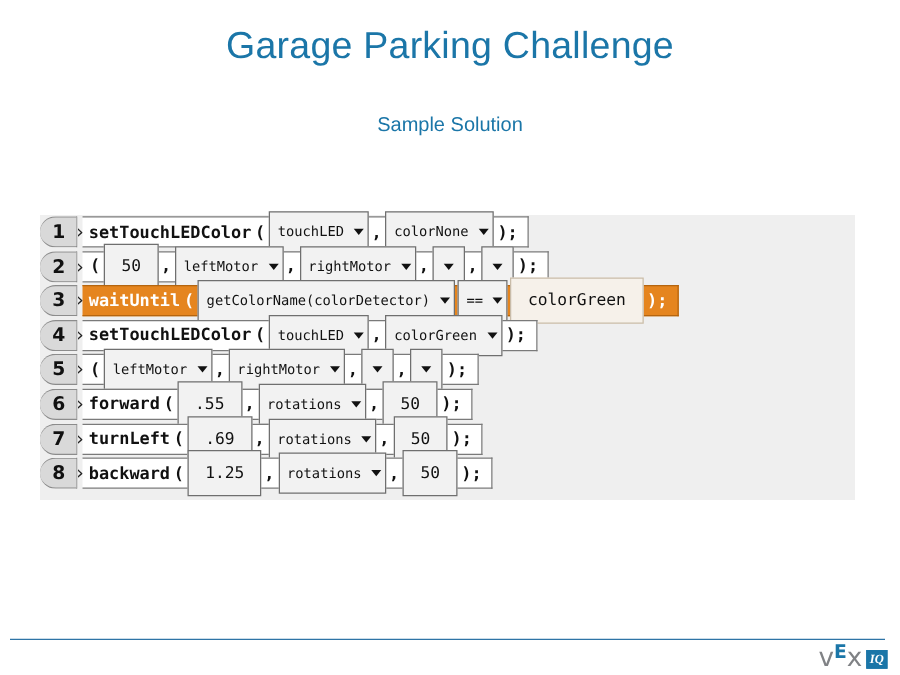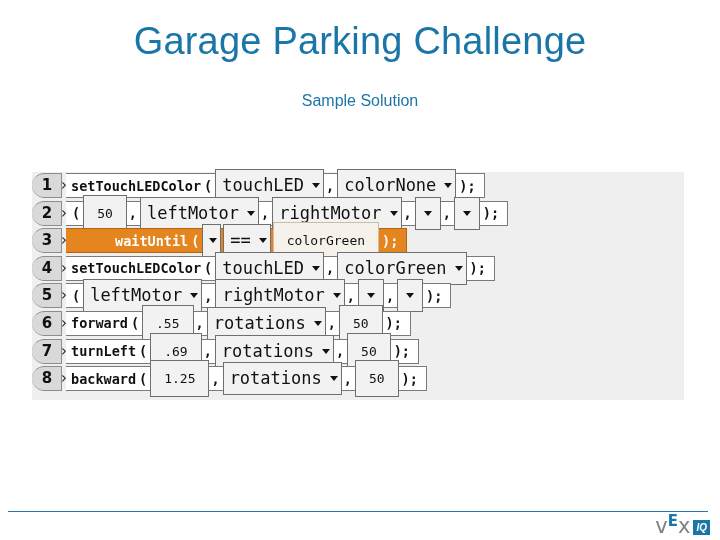--- a/index.html
+++ b/index.html
@@ -15,21 +15,21 @@
     position: relative;
   }
 
   
   #slide-title {
     position: absolute;
     top: 20px;
     left: 0;
     width: 720px;
     text-align: center;
-    font-size: 38px;
+    font-size: 30px;
     color: #1B76A8;
     letter-spacing: 0.2px;
     white-space: nowrap;
   }
   #slide-subtitle {
     position: absolute;
     top: 92px;
     left: 0;
     width: 720px;
     text-align: center;
@@ -120,21 +120,21 @@
     white-space: nowrap;
     justify-content: center;
   }
   .row-hl .stmt {
     background: #E5851F;
     border-color: #b5650f;
     color: #ffffff;
   }
 
   .kw { font-weight: 700; padding: 0 1px; }
-  .row-hl .kw { color: #ffffff; margin-left: 44px; }
+  .row-hl .kw { color: #ffffff; }
   .punct { padding: 0 2px; font-weight: 700; }
   .comma { padding: 0 2px 0 1px; font-weight: 700; }
 
   
   .field {
     display: inline-flex;
     align-items: center;
     justify-content: center;
     height: 37px;
     background: #f2f2f2;
@@ -152,21 +152,21 @@
   .dropdown {
     display: inline-flex;
     align-items: center;
     height: 33px;
     background: #f2f2f2;
     border: 1px solid #6f6f6f;
     box-sizing: border-box;
     padding: 0 3px 0 6px;
     margin: 0 1px;
     font-family: "DejaVu Sans Mono", monospace;
-    font-size: 17px;
+    font-size: 11px;
     color: #111;
     line-height: 17px;
   }
   .dropdown .dd-label { padding-right: 8px; }
   .dd-arrow {
     width: 0; height: 0;
     border-left: 4px solid transparent;
     border-right: 4px solid transparent;
     border-top: 5px solid #111;
     margin-left: auto;
@@ -217,21 +217,21 @@
   #vex-logo .vx-x {
     font-family: "DejaVu Sans", sans-serif;
     font-size: 21px;
     font-weight: 400;
     color: #808285;
     line-height: 21px;
   }
   #vex-logo .vx-iq {
     background: #1B76A8;
     color: #ffffff;
-    font-family: Liberation Sans, sans-serif;
+    font-family: Liberation Serif, serif;
     font-size: 10px;
     font-weight: 700;
     font-style: italic;
     padding: 1px 2px;
     margin-left: 3px;
     line-height: 11px;
     position: relative;
     top: -2px;
     border: 1px solid #1B76A8;
   }
@@ -297,20 +297,21 @@
     <div class="code-row row-hl">
       <div class="gutter">
         <div class="scallop"></div>
         <div class="lineno">3</div>
         <div class="chevron">›</div>
       </div>
       <div class="stmt">
         <span class="kw">waitUntil</span>
         <span class="punct">(</span>
         <span class="dropdown">
+          <span class="dd-label">getColorName(colorDetector)</span>
           <span class="dd-arrow"></span>
         </span>
         <span class="dropdown">
           <span class="dd-label">==</span>
           <span class="dd-arrow"></span>
         </span>
         <span class="field plainchip">colorGreen</span>
         <span class="punct">);</span>
       </div>
     </div>

